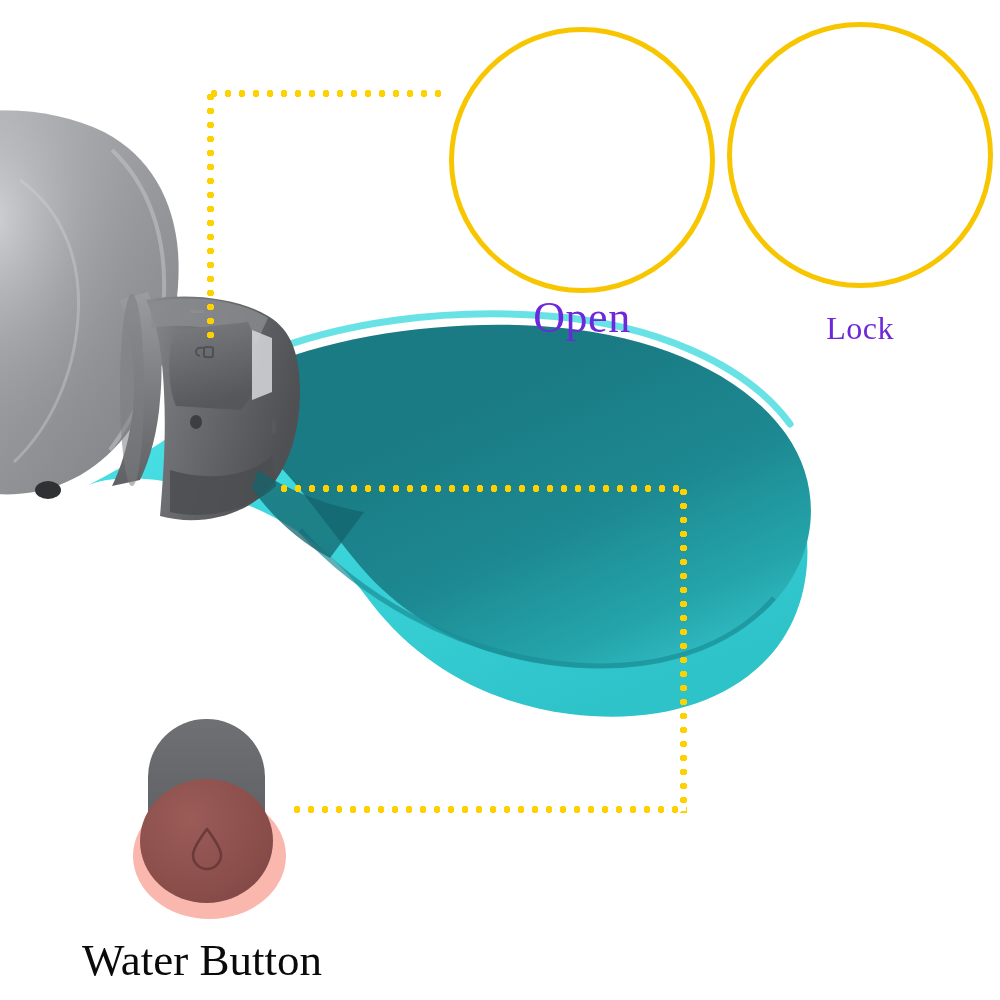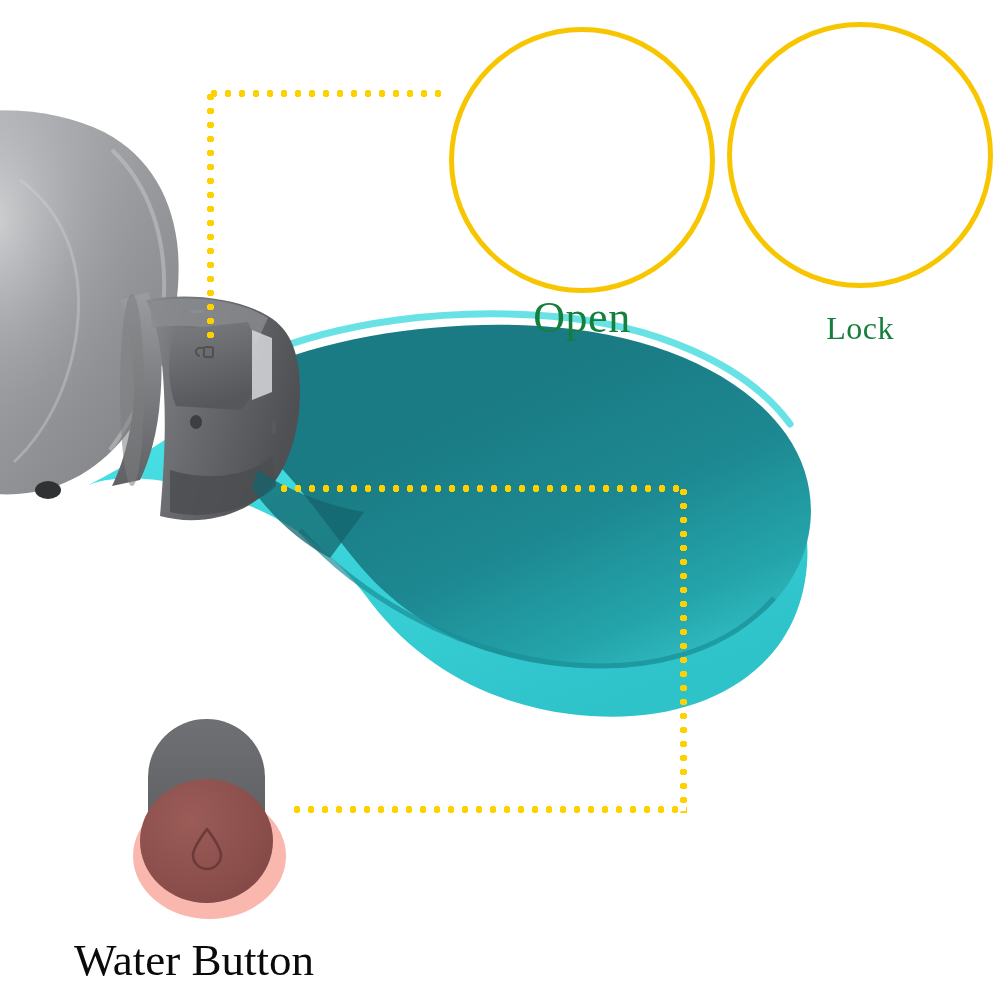--- a/index.html
+++ b/index.html
@@ -49,21 +49,21 @@
     position: absolute;
     border-radius: 50%;
     border: 5px solid #F7C600;
     overflow: hidden;
     background: #ffffff;
     box-sizing: border-box;
   }
   .callout-label {
     position: absolute;
     text-align: center;
-    color: #15803d;
+    color: #6d28d9;
     font-weight: 400;
     letter-spacing: .5px;
     white-space: nowrap;
   }
 
   
   .wb-halo {
     position: absolute;
     border-radius: 50%;
     background: #F9B7AE;
@@ -320,16 +320,16 @@
   </div>
 
   <div>
     <div class="wb-halo" style="left:133px; top:793px; width:153px; height:126px;"></div>
     <div class="wb-body" style="left:148px; top:719px; width:117px; height:167px;"></div>
     <div class="wb-disc" style="left:140px; top:779px; width:133px; height:124px;"></div>
 
     <svg class="abs" style="left:186px; top:824px;" width="42" height="48" viewBox="0 0 42 48">
       <path d="M 21 5 C 21 5 35 23 35 31 A 14 14 0 0 1 7 31 C 7 23 21 5 21 5 Z" fill="none" stroke="#6b3b39" stroke-width="2.6" stroke-linejoin="round"></path>
     </svg>
-    <div class="wb-label" style="left:4px; top:934px; width:380px; font-size:45px;">Water Button</div>
+    <div class="wb-label" style="left:12px; top:934px; width:380px; font-size:45px;">Water Button</div>
   </div>
 
 </div>
 
 </body></html>

